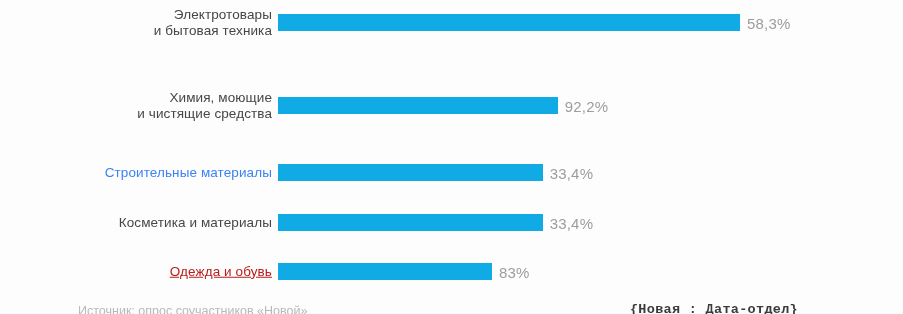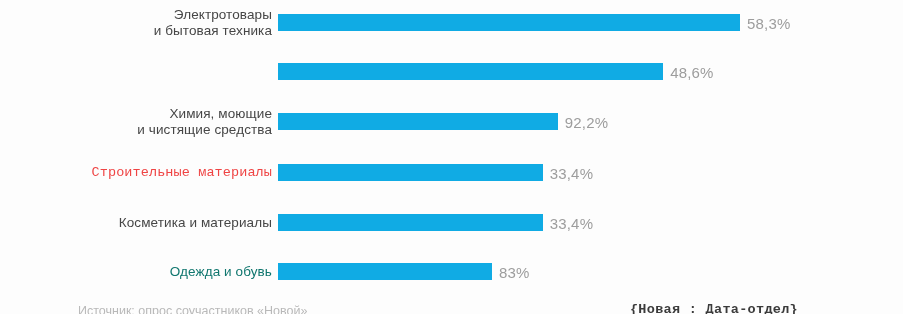--- a/index.html
+++ b/index.html
@@ -123,53 +123,49 @@
     <div class="bar-row" style="top:14px">
       <div class="cat-label" style="color: rgb(70, 70, 70);">Электротовары
 и бытовая техника</div>
       <div class="bar-track">
         <div class="bar-fill" style="width: 462px; background: rgb(16, 171, 228);"></div>
         <div class="bar-value" style="left: 469px; color: rgb(157, 157, 157);">58,3%</div>
       </div>
     </div>
 
     <div class="bar-row" style="top:63px">
-      <div class="bar-track">
-        <div class="bar-fill" style="width: 385.132px; background: rgb(16, 171, 228);"></div>
-        <div class="bar-value" style="left: 392.132px; color: rgb(157, 157, 157);">48,6%</div>
-      </div>
     </div>
 
-    <div class="bar-row" style="top:113px">
+    <div class="bar-row" style="top:97px">
       <div class="cat-label" style="color: rgb(70, 70, 70);">Химия, моющие
 и чистящие средства</div>
       <div class="bar-track">
         <div class="bar-fill" style="width: 279.736px; background: rgb(16, 171, 228);"></div>
         <div class="bar-value" style="left: 286.736px; color: rgb(157, 157, 157);">92,2%</div>
       </div>
     </div>
 
     <div class="bar-row" style="top:164px">
-      <div class="cat-label" style="color: #ef4444; font-family: Liberation Mono, monospace;">Строительные материалы</div>
+      <div class="cat-label" style="color: #3b82f6;">Строительные материалы</div>
       <div class="bar-track">
         <div class="bar-fill" style="width: 264.679px; background: rgb(16, 171, 228);"></div>
         <div class="bar-value" style="left: 271.679px; color: rgb(157, 157, 157);">33,4%</div>
       </div>
     </div>
 
     <div class="bar-row" style="top:214px">
       <div class="cat-label" style="color: rgb(70, 70, 70);">Косметика и материалы</div>
       <div class="bar-track">
         <div class="bar-fill" style="width: 264.679px; background: rgb(16, 171, 228);"></div>
         <div class="bar-value" style="left: 271.679px; color: rgb(157, 157, 157);">33,4%</div>
       </div>
     </div>
 
     <div class="bar-row" style="top:263px">
-      <div class="cat-label" style="color: #0f766e;">Одежда и обувь</div>
+      <div class="cat-label" style="color: #b91c1c; text-decoration: underline;">Одежда и обувь</div>
       <div class="bar-track">
         <div class="bar-fill" style="width: 213.962px; background: rgb(16, 171, 228);"></div>
         <div class="bar-value" style="left: 220.962px; color: rgb(157, 157, 157);">83%</div>
       </div>
     </div>
 
   </div>
 
   <div id="footer">
     <div id="source-note">Источник: опрос соучастников «Новой»</div>

